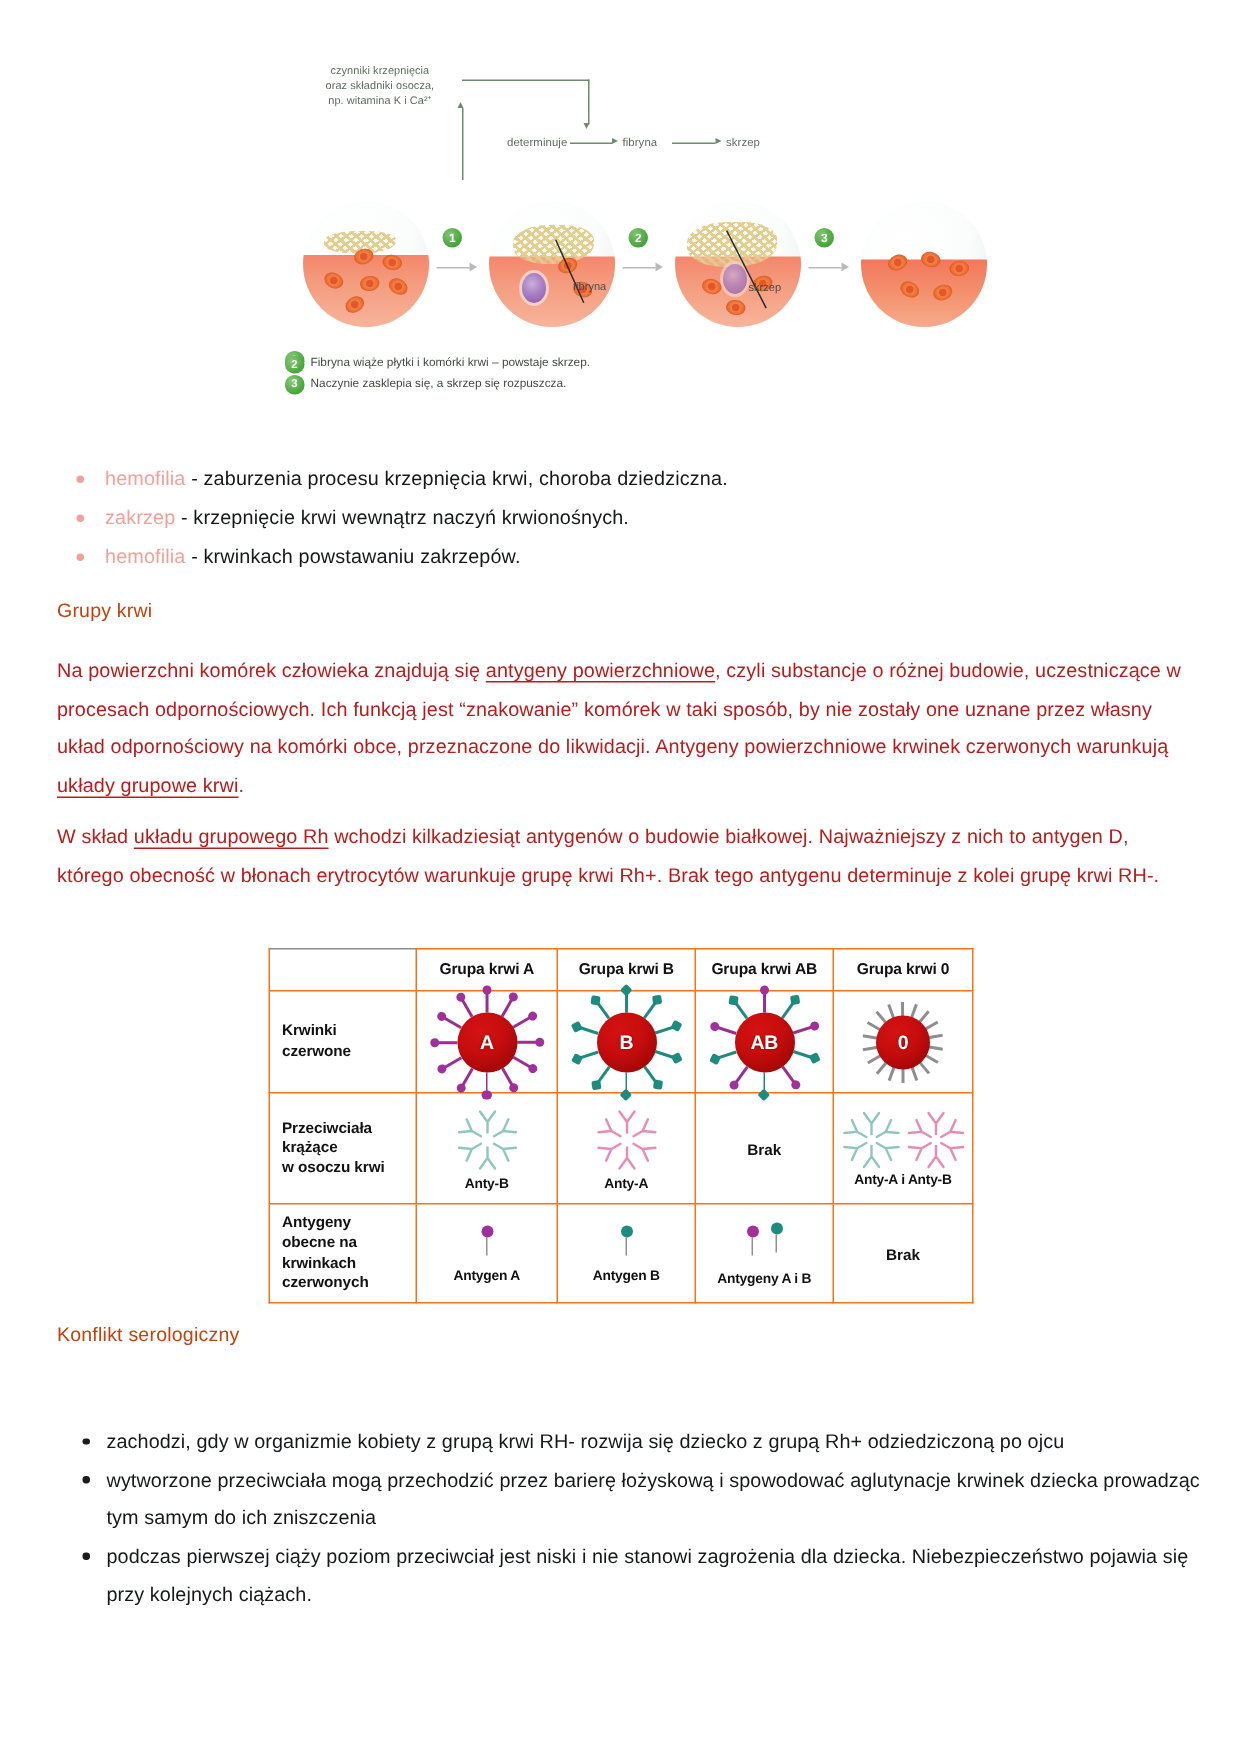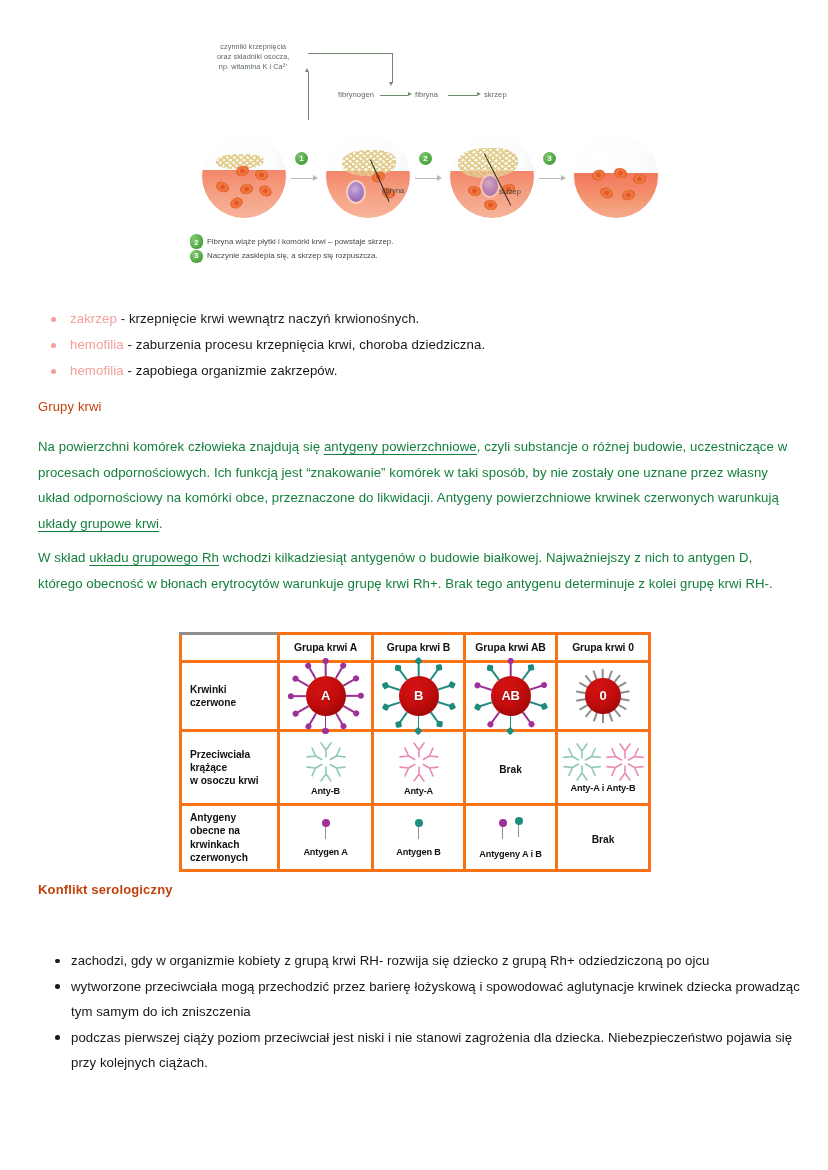--- a/index.html
+++ b/index.html
@@ -180,21 +180,21 @@
 
   .section-heading {
     font-size: 13px;
     color: #c2410c;
     letter-spacing: 0.15px;
   }
 
   .para {
     font-size: 13.2px;
     line-height: 25.5px;
-    color: #15803d;
+    color: #b91c1c;
     letter-spacing: 0.08px;
     text-align: left;
   }
   .para u { text-decoration: underline; text-underline-offset: 2.5px; }
 
   .dark-list { list-style: none; }
   .dark-list li {
     position: relative;
     padding-left: 33px;
     font-size: 13.2px;
@@ -214,21 +214,21 @@
   
   #bg-table {
     position: absolute;
     left: 179px;
     top: 632px;
     width: 469px;
     border-collapse: collapse;
     table-layout: fixed;
   }
   #bg-table td, #bg-table th {
-    border: 3px solid #f97316;
+    border: 1px solid #f97316;
     vertical-align: middle;
     padding: 0;
   }
   #bg-table th {
     height: 28px;
     font-size: 10.4px;
     font-weight: bold;
     color: #111;
     text-align: center;
     letter-spacing: -0.1px;
@@ -336,21 +336,21 @@
   .pin.teal   .pin-head { background: #1d8b7d; }
 </style>
 </head>
 <body>
 
 <div id="figure-block">
 
   <div class="fig-flow-label" id="flow-src">czynniki krzepnięcia
 oraz składniki osocza,
 np. witamina K i Ca²⁺</div>
-  <div class="fig-flow-label" id="flow-fibrynogen">fibrynogen</div>
+  <div class="fig-flow-label" id="flow-fibrynogen">determinuje</div>
   <div class="fig-flow-label" id="flow-fibryna">fibryna</div>
   <div class="fig-flow-label" id="flow-skrzep">skrzep</div>
 
   <div class="fline h" style="left:118px; top:23px; width:85px;"></div>
   <div class="fline v" style="left:202px; top:23px; height:30px;"></div>
   <div class="farrow down" style="left:199.4px; top:52px;"></div>
 
   <div class="fline v" style="left:118px; top:42px; height:48px;"></div>
   <div class="farrow up" style="left:115.4px; top:38px;"></div>
 
@@ -419,27 +419,27 @@
     </div>
     <div class="fig-note">
       <span class="num">3</span>
       <span>Naczynie zasklepia się, a skrzep się rozpuszcza.</span>
     </div>
   </div>
 </div>
 
 <ul class="sheet term-list" style="top:306px;">
   <li>
+    <span class="term">hemofilia</span><span> - zaburzenia procesu krzepnięcia krwi, choroba dziedziczna.</span>
+  </li>
+  <li>
     <span class="term">zakrzep</span><span> - krzepnięcie krwi wewnątrz naczyń krwionośnych.</span>
   </li>
   <li>
-    <span class="term">hemofilia</span><span> - zaburzenia procesu krzepnięcia krwi, choroba dziedziczna.</span>
-  </li>
-  <li>
-    <span class="term">hemofilia</span><span> - zapobiega organizmie zakrzepów.</span>
+    <span class="term">hemofilia</span><span> - krwinkach powstawaniu zakrzepów.</span>
   </li>
 </ul>
 
 <div class="sheet section-heading" style="top:399px;">Grupy krwi</div>
 
 <div class="sheet para" style="top:434px; width:760px;">
   <span>Na powierzchni komórek człowieka znajdują się </span><u>antygeny powierzchniowe</u><span>, czyli substancje o różnej budowie, uczestniczące w procesach odpornościowych. Ich funkcją jest “znakowanie” komórek w taki sposób, by nie zostały one uznane przez własny układ odpornościowy na komórki obce, przeznaczone do likwidacji. Antygeny powierzchniowe krwinek czerwonych warunkują </span><u>układy grupowe krwi</u><span>.</span>
 </div>
 
 <div class="sheet para" style="top:545px; width:760px;">
@@ -872,19 +872,19 @@
         <div class="cell-caption" style="margin-top:8px;">Antygeny A i B</div>
       </td>
 
       <td class="cell">
         <span class="brak">Brak</span>
       </td>
     </tr>
   </tbody>
 </table>
 
-<div class="sheet section-heading" style="top:882px;font-weight:bold;">Konflikt serologiczny</div>
+<div class="sheet section-heading" style="top:882px;">Konflikt serologiczny</div>
 
 <ul class="sheet dark-list" style="top:948px; width:770px;">
   <li>zachodzi, gdy w organizmie kobiety z grupą krwi RH- rozwija się dziecko z grupą Rh+ odziedziczoną po ojcu</li>
   <li>wytworzone przeciwciała mogą przechodzić przez barierę łożyskową i spowodować aglutynacje krwinek dziecka prowadząc tym samym do ich zniszczenia</li>
   <li>podczas pierwszej ciąży poziom przeciwciał jest niski i nie stanowi zagrożenia dla dziecka. Niebezpieczeństwo pojawia się przy kolejnych ciążach.</li>
 </ul>
 
 </body></html>

